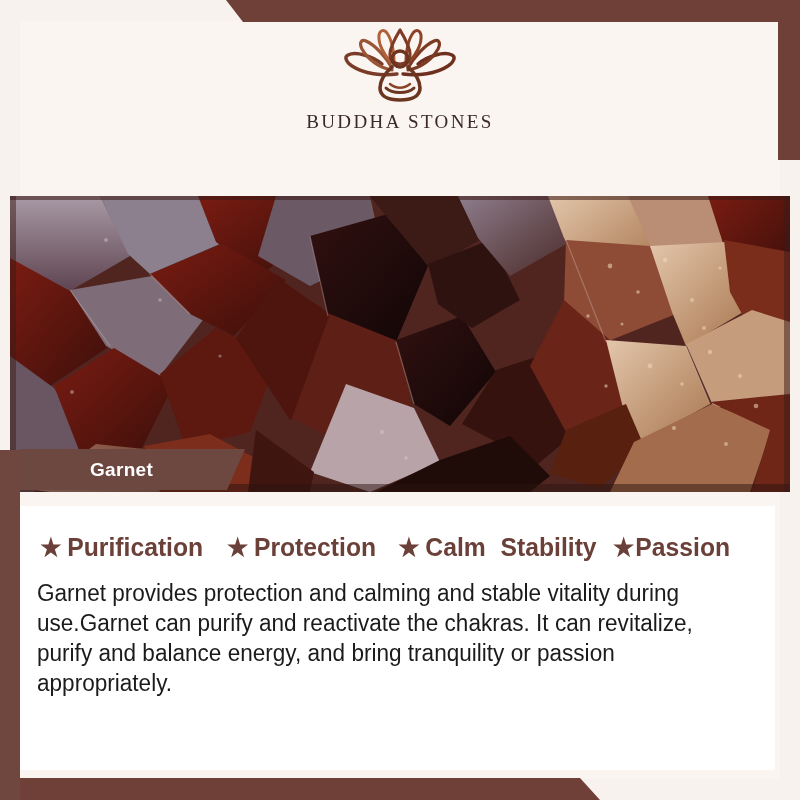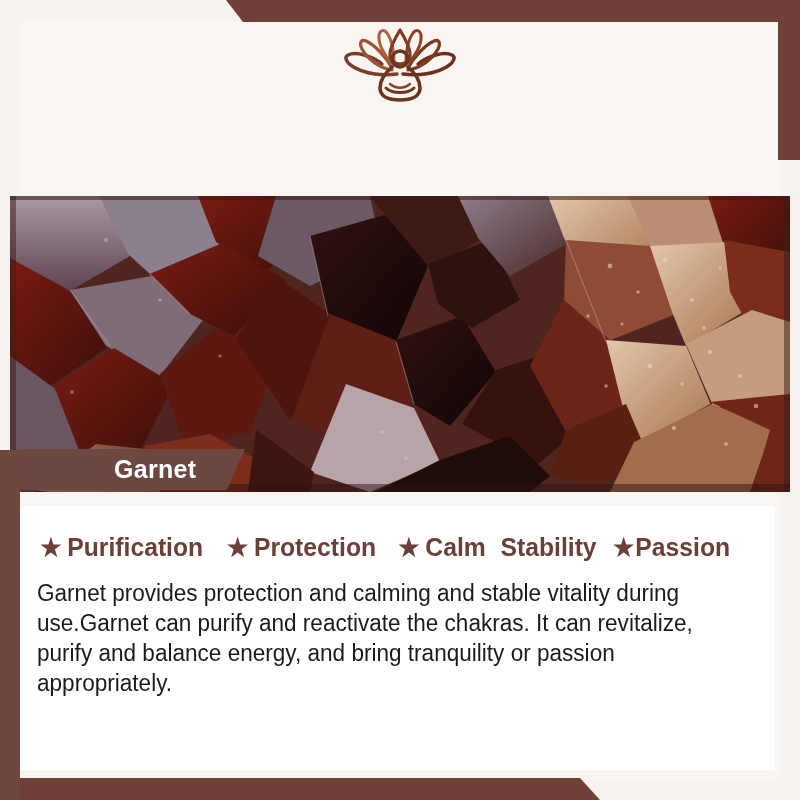--- a/index.html
+++ b/index.html
@@ -136,23 +136,23 @@
     top: 449px;
     width: 225px;
     height: 41px;
     background: #6d4840;
     clip-path: polygon(0 0, 225px 0, 207px 41px, 0 41px);
     display: flex;
     align-items: center;
     z-index: 4;
   }
   .stone-banner-label {
-    margin-left: 94px;
+    margin-left: 70px;
     color: #ffffff;
-    font-size: 25px;
+    font-size: 19px;
     font-weight: bold;
     letter-spacing: 0.3px;
   }
 
   
   .sheet {
     position: absolute;
     left: 20px;
     top: 506px;
     width: 755px;
@@ -240,20 +240,21 @@
 
           <circle cx="66" cy="33" r="8" stroke="#6b3520" stroke-width="3.4"></circle>
 
           <path d="M58 41 C50 48 46 56 46 62 C46 70 54 74 66 74 C78 74 86 70 86 62 C86 56 82 48 74 41" stroke="#6b3520" stroke-width="3.6"></path>
 
           <path d="M52 62 C58 68 74 68 80 62" stroke="#6b3520" stroke-width="3"></path>
           <path d="M56 58 C62 63 70 63 76 58" stroke="#8a4427" stroke-width="2.4"></path>
         </g>
       </svg>
     </div>
+    <div class="logo-word">BUDDHA STONES</div>
   </div>
 
 
   <div class="photo">
     <svg width="780" height="296" viewBox="0 0 780 296" aria-hidden="true">
       <defs>
         <linearGradient id="gA" x1="0" y1="0" x2="1" y2="1">
           <stop offset="0" stop-color="#8e7d8c"></stop>
             <stop offset="1" stop-color="#4a2a28"></stop>
         </linearGradient>

